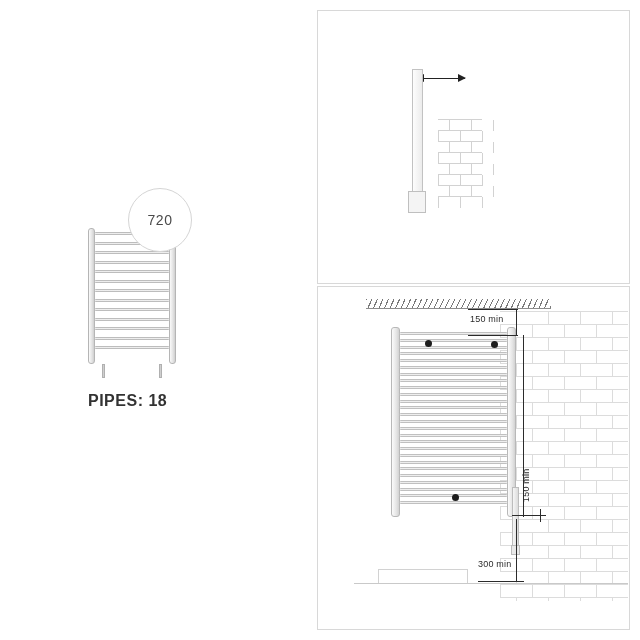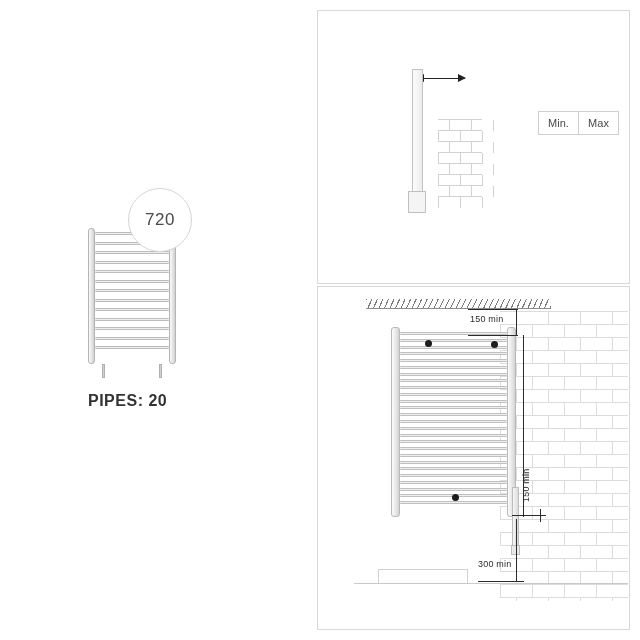--- a/index.html
+++ b/index.html
@@ -47,21 +47,21 @@
   }
   #rad-small .foot.l{left:14px;}
   #rad-small .foot.r{right:14px;}
 
   
   #height-callout{
     position:absolute;left:128px;top:188px;
     width:62px;height:62px;border-radius:50%;
     background:#ffffff;border:1px solid #d5d5d5;
     display:flex;align-items:center;justify-content:center;
-    font-size:17px;color:#4a4a4a;letter-spacing:.5px;
+    font-size:14px;color:#4a4a4a;letter-spacing:.5px;
   }
 
   #pipes-label{
     position:absolute;left:88px;top:392px;
     font-size:16px;color:#333;letter-spacing:.5px;font-weight:600;
   }
 
   
   #wall-panel{left:317px;top:10px;width:313px;height:274px;}
   #wall-title{
@@ -188,21 +188,21 @@
           <div class="bar" style="top: 114.462px;"></div>
         </div>
       <div class="foot l"></div>
       <div class="foot r"></div>
     </div>
 
     <div id="height-callout">
       <span>720</span>
     </div>
 
-    <div id="pipes-label">PIPES: 20</div>
+    <div id="pipes-label">PIPES: 18</div>
   </div>
 
   <div class="panel" id="wall-panel">
 
 
     <div id="wall-dim">
       <span class="arrow-left"></span>
       <span class="arrow-right"></span>
     </div>
 
@@ -247,24 +247,20 @@
         </div>
         <div class="brick-row" style="top: 77px;">
           <div class="brick-v" style="left: 0px;"></div>
           <div class="brick-v" style="left: 22px;"></div>
           <div class="brick-v" style="left: 44px;"></div>
         </div>
       </div>
 
     <table id="minmax-table">
       <tbody>
-          <tr>
-        <td>Min.</td>
-        <td>Max</td>
-      </tr>
     </tbody>
       </table>
   </div>
 
   <div class="panel" id="install-panel">
 
     <div id="ceiling"></div>
     <div id="big-wall">
         <div class="bw-row" style="top: 0px;">
           <div class="bw-v" style="left: 16px;"></div>

